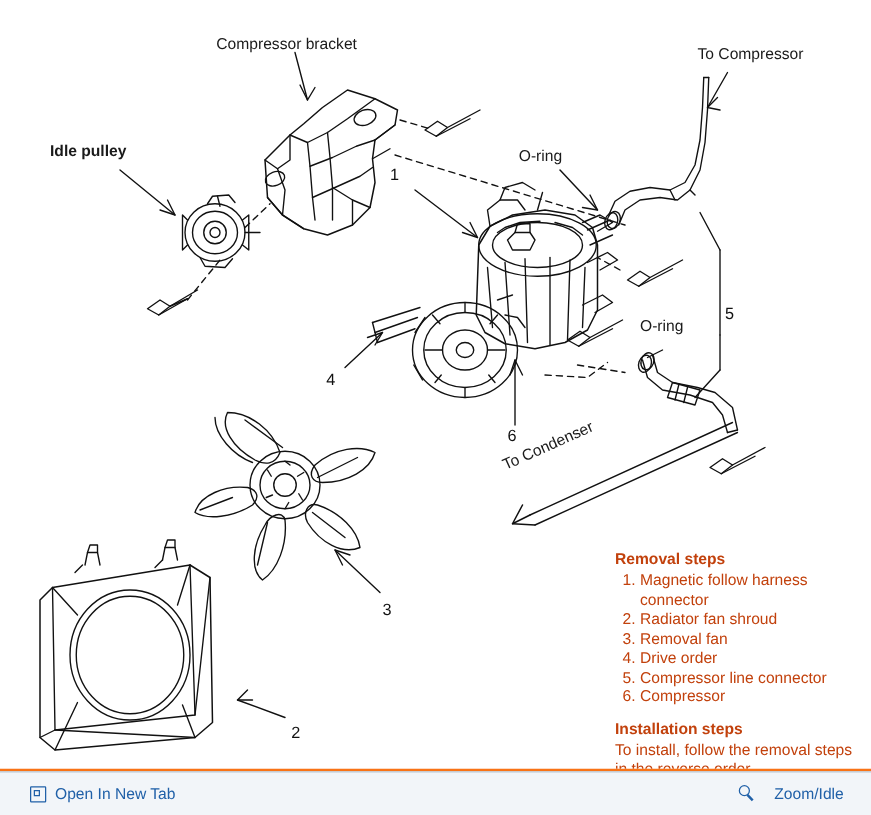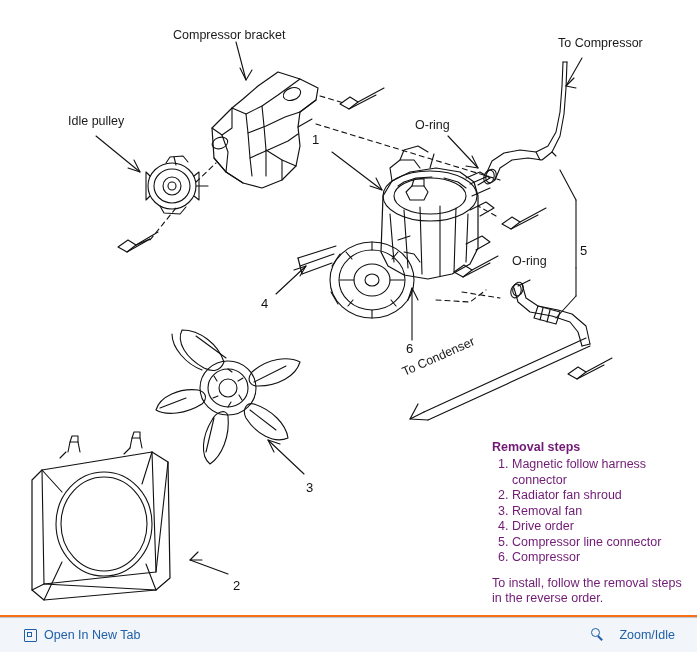--- a/index.html
+++ b/index.html
@@ -39,21 +39,21 @@
     font-size: 13px;
     color: #111;
     font-weight: 400;
   }
   
   .steps {
     position: absolute;
     left: 492px;
     top: 440px;
     width: 200px;
-    color: #701a75;
+    color: #c2410c;
   }
   .steps h4 {
     margin: 0 0 3px 0;
     font-size: 12.5px;
     font-weight: bold;
   }
   .steps ol {
     margin: 0 0 10px 0;
     padding-left: 20px;
     font-size: 12.5px;
@@ -383,21 +383,21 @@
           <path d="M268 440 L280 444 M268 440 L274 452"></path>
 
           <path d="M228 574 L190 560"></path>
           <path d="M190 560 L202 560 M190 560 L198 552"></path>
         </g>
       </g>
     </svg>
 
     <div class="lbl" style="left:173px; top:28px;">Compressor bracket</div>
 
-    <div class="lbl" style="left:68px; top:114px;">Idle pulley</div>
+    <div class="lbl" style="left:40px; top:114px;font-weight:bold;">Idle pulley</div>
 
     <div class="lbl" style="left:558px; top:36px;">To Compressor</div>
 
     <div class="lbl" style="left:415px; top:118px;">O-ring</div>
 
     <div class="lbl" style="left:512px; top:254px;">O-ring</div>
 
     <div class="lbl" style="left:400px; top:366px; transform: rotate(-24deg); transform-origin: left top;">To Condenser</div>
 
     <div class="num" style="left:312px; top:132px;">1</div>
@@ -415,20 +415,21 @@
     <div class="steps">
       <h4>Removal steps</h4>
       <ol>
         <li>Magnetic follow harness connector</li>
         <li>Radiator fan shroud</li>
         <li>Removal fan</li>
         <li>Drive order</li>
         <li>Compressor line connector</li>
         <li>Compressor</li>
       </ol>
+      <h4>Installation steps</h4>
       <p>To install, follow the removal steps in the reverse order.</p>
     </div>
 
   </div>
 
   <div class="bottom-bar">
     <div class="divider-line"></div>
 
     <span class="icon-newtab"></span>
     <a class="link open-tab">Open In New Tab</a>

